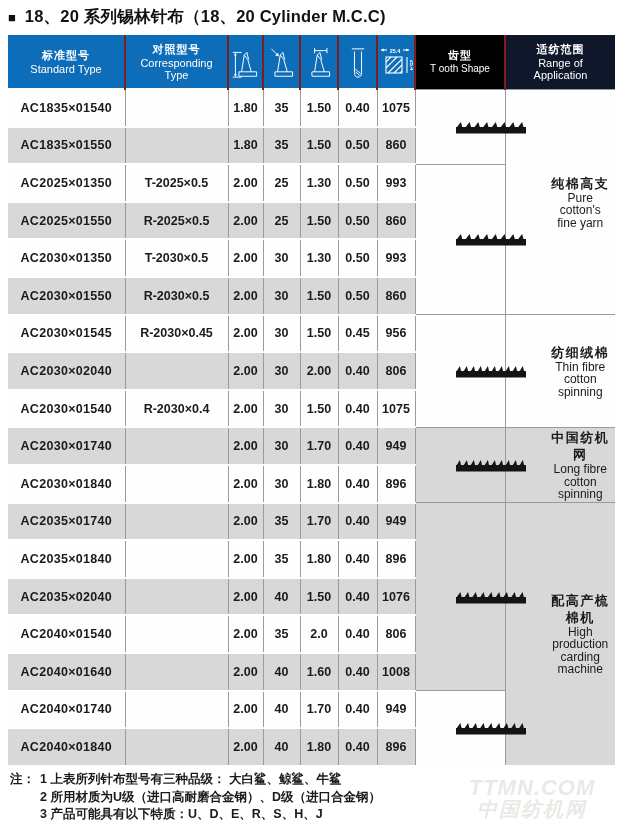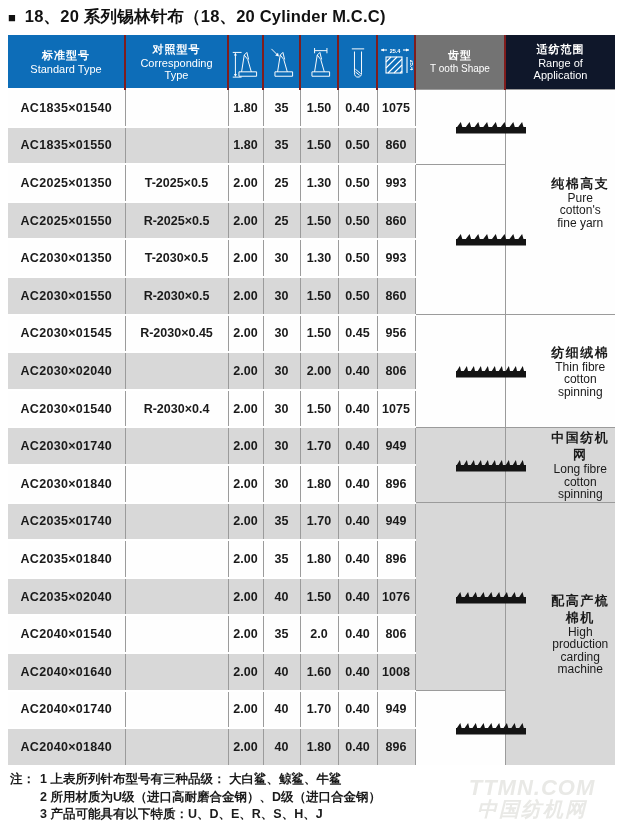--- a/index.html
+++ b/index.html
@@ -10,21 +10,21 @@
   .title-row{position:absolute;left:8px;top:6px;display:flex;align-items:center;gap:9px;}
   .bullet{font-size:13px;line-height:1;color:#111;}
   .title-text{font-size:16.5px;font-weight:bold;letter-spacing:.2px;color:#111;}
 
   
   table.spec{position:absolute;left:8px;top:35px;width:607px;border-collapse:collapse;table-layout:fixed;}
   th,td{padding:0;text-align:center;vertical-align:middle;}
   thead th{height:53px;}
   thead th + th{border-left:2px solid #7f1d1d;}
   .blue{background:#0d6db8;color:#fff;}
-  .tan{background:#737373;color:#fff;}
+  .tan{background:#000000;color:#fff;}
   .red{background:#0f172a;color:#fff;}
   .hzh{font-size:11px;font-weight:bold;line-height:15px;letter-spacing:1px;}
   .hen{font-size:11px;line-height:12.5px;font-weight:normal;}
 
   tbody td{height:35.6px;font-size:12.5px;font-weight:bold;border-top:2px solid #ffffff;}
   tbody tr.odd  td{background:#fefefe;}
   tbody tr.even td{background:#d8d8d8;}
   tbody td.c1{letter-spacing:.3px;}
   tbody td.c2,tbody td.c3,tbody td.c4,tbody td.c5,tbody td.c6,tbody td.c7{border-left:1px solid #9b9b9b;}
   tbody td.tooth,tbody td.app{background:#e4e4e3;border-left:1px solid #9b9b9b;border-top:1px solid #9b9b9b;padding-left:40px;}

